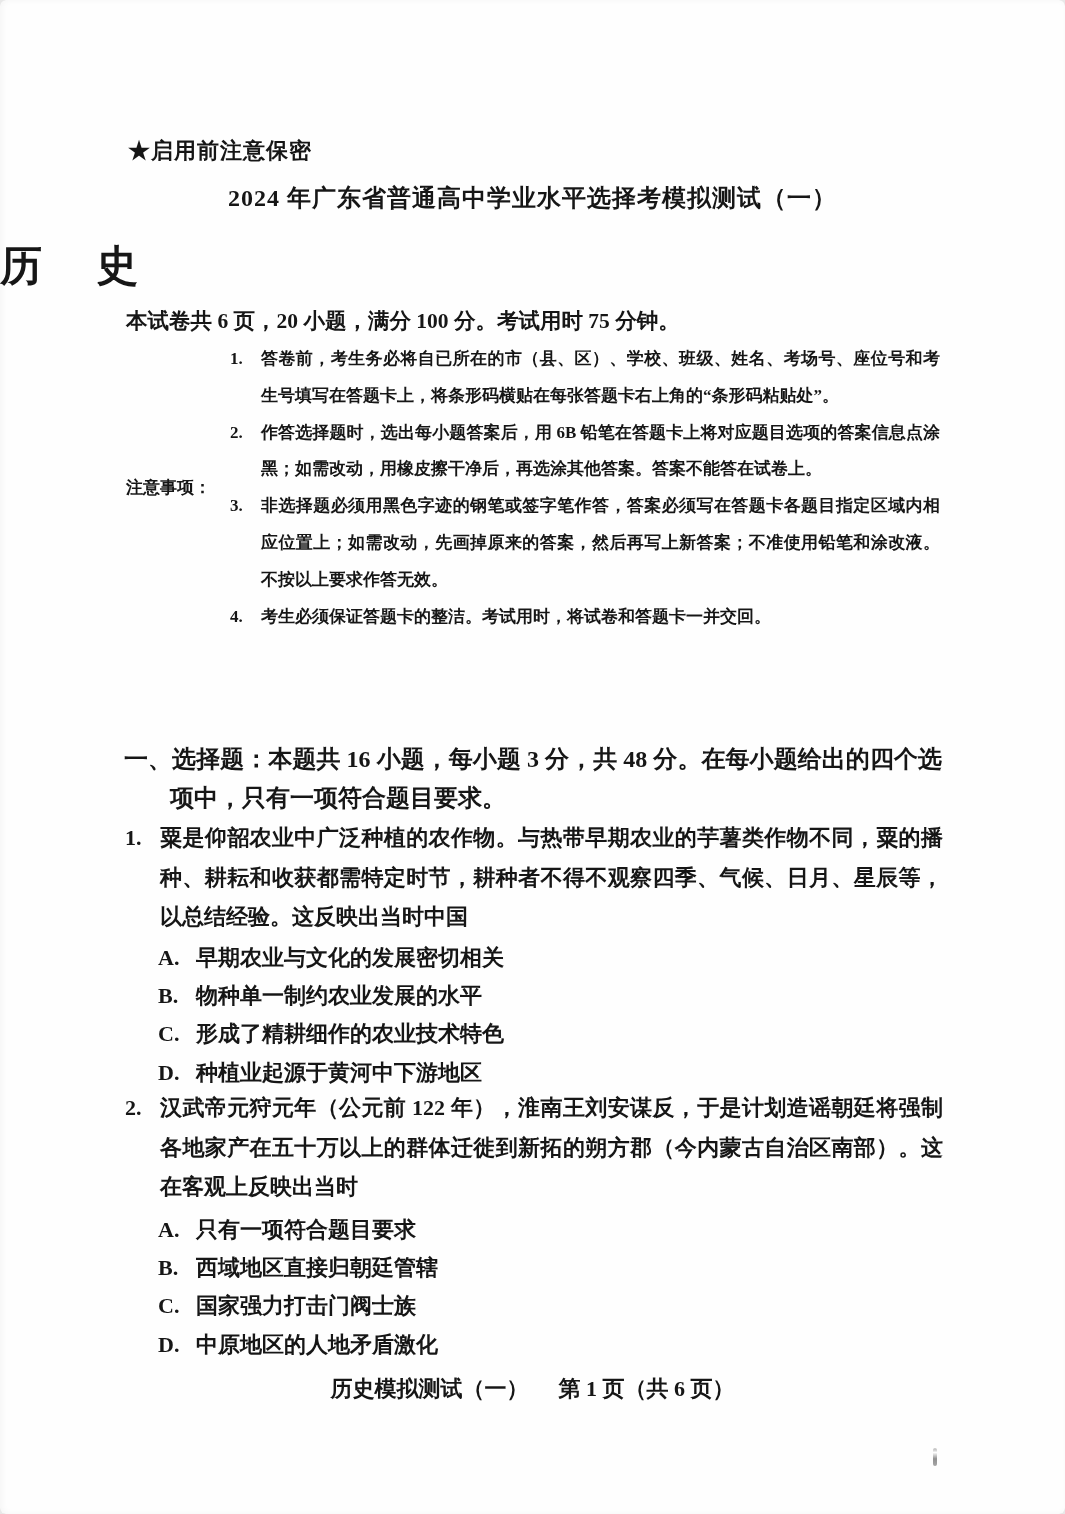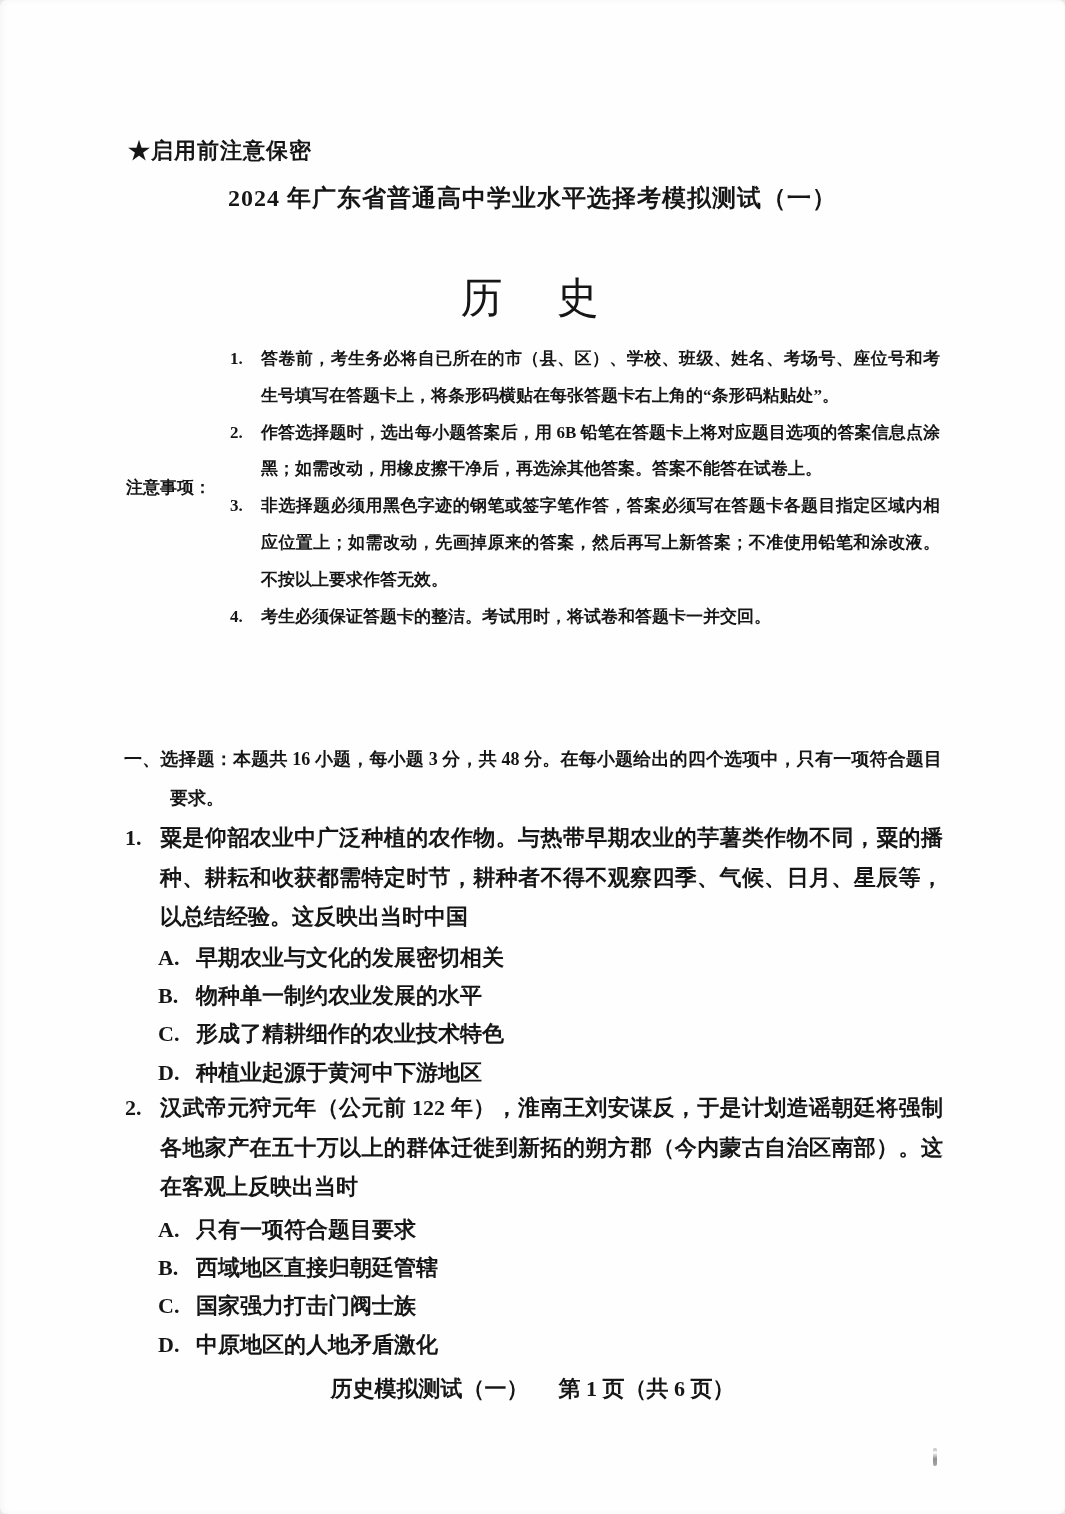--- a/index.html
+++ b/index.html
@@ -31,25 +31,23 @@
     text-align: center;
     font-size: 24px;
     font-weight: 700;
     letter-spacing: 1px;
   }
   .subject {
     position: absolute;
     left: 0;
     right: 0;
     top: 238px;
-    text-align: center;
     font-size: 42px;
-    font-weight: 400;
+    font-weight: 700;
     letter-spacing: 6px;
-    margin-top: 32px;
   }
   .exam-info {
     position: absolute;
     left: 126px;
     top: 306px;
     width: 815px;
     font-size: 21.5px;
     line-height: 30px;
   }
   .notes {
@@ -65,21 +63,21 @@
   .notes-label { width: 104px; flex: 0 0 104px; }
   .notes-items { flex: 1; }
   .note-item { display: flex; align-items: flex-start; }
   .note-num { width: 31px; flex: 0 0 31px; }
   .note-text { flex: 1; text-align: justify; }
   .section-heading {
     position: absolute;
     left: 124px;
     top: 740px;
     width: 818px;
-    font-size: 18px;
+    font-size: 24px;
     line-height: 38.5px;
     padding-left: 46px;
     text-indent: -46px;
     text-align: justify;
   }
   .question {
     position: absolute;
     left: 125px;
     width: 818px;
     font-size: 22px;
@@ -120,20 +118,21 @@
 <body>
 
 <div class="page">
 
   <div class="security">★启用前注意保密</div>
 
   <div class="title">2024 年广东省普通高中学业水平选择考模拟测试（一）</div>
 
   <div class="subject">历　史</div>
 
+  <div class="exam-info">本试卷共 6 页，20 小题，满分 100 分。考试用时 75 分钟。</div>
 
   <div class="notes">
     <div class="notes-label">注意事项：</div>
     <div class="notes-items">
       <div class="note-item">
         <div class="note-num">1.</div>
         <div class="note-text">答卷前，考生务必将自已所在的市（县、区）、学校、班级、姓名、考场号、座位号和考生号填写在答题卡上，将条形码横贴在每张答题卡右上角的“条形码粘贴处”。</div>
       </div>
       <div class="note-item">
         <div class="note-num">2.</div>

